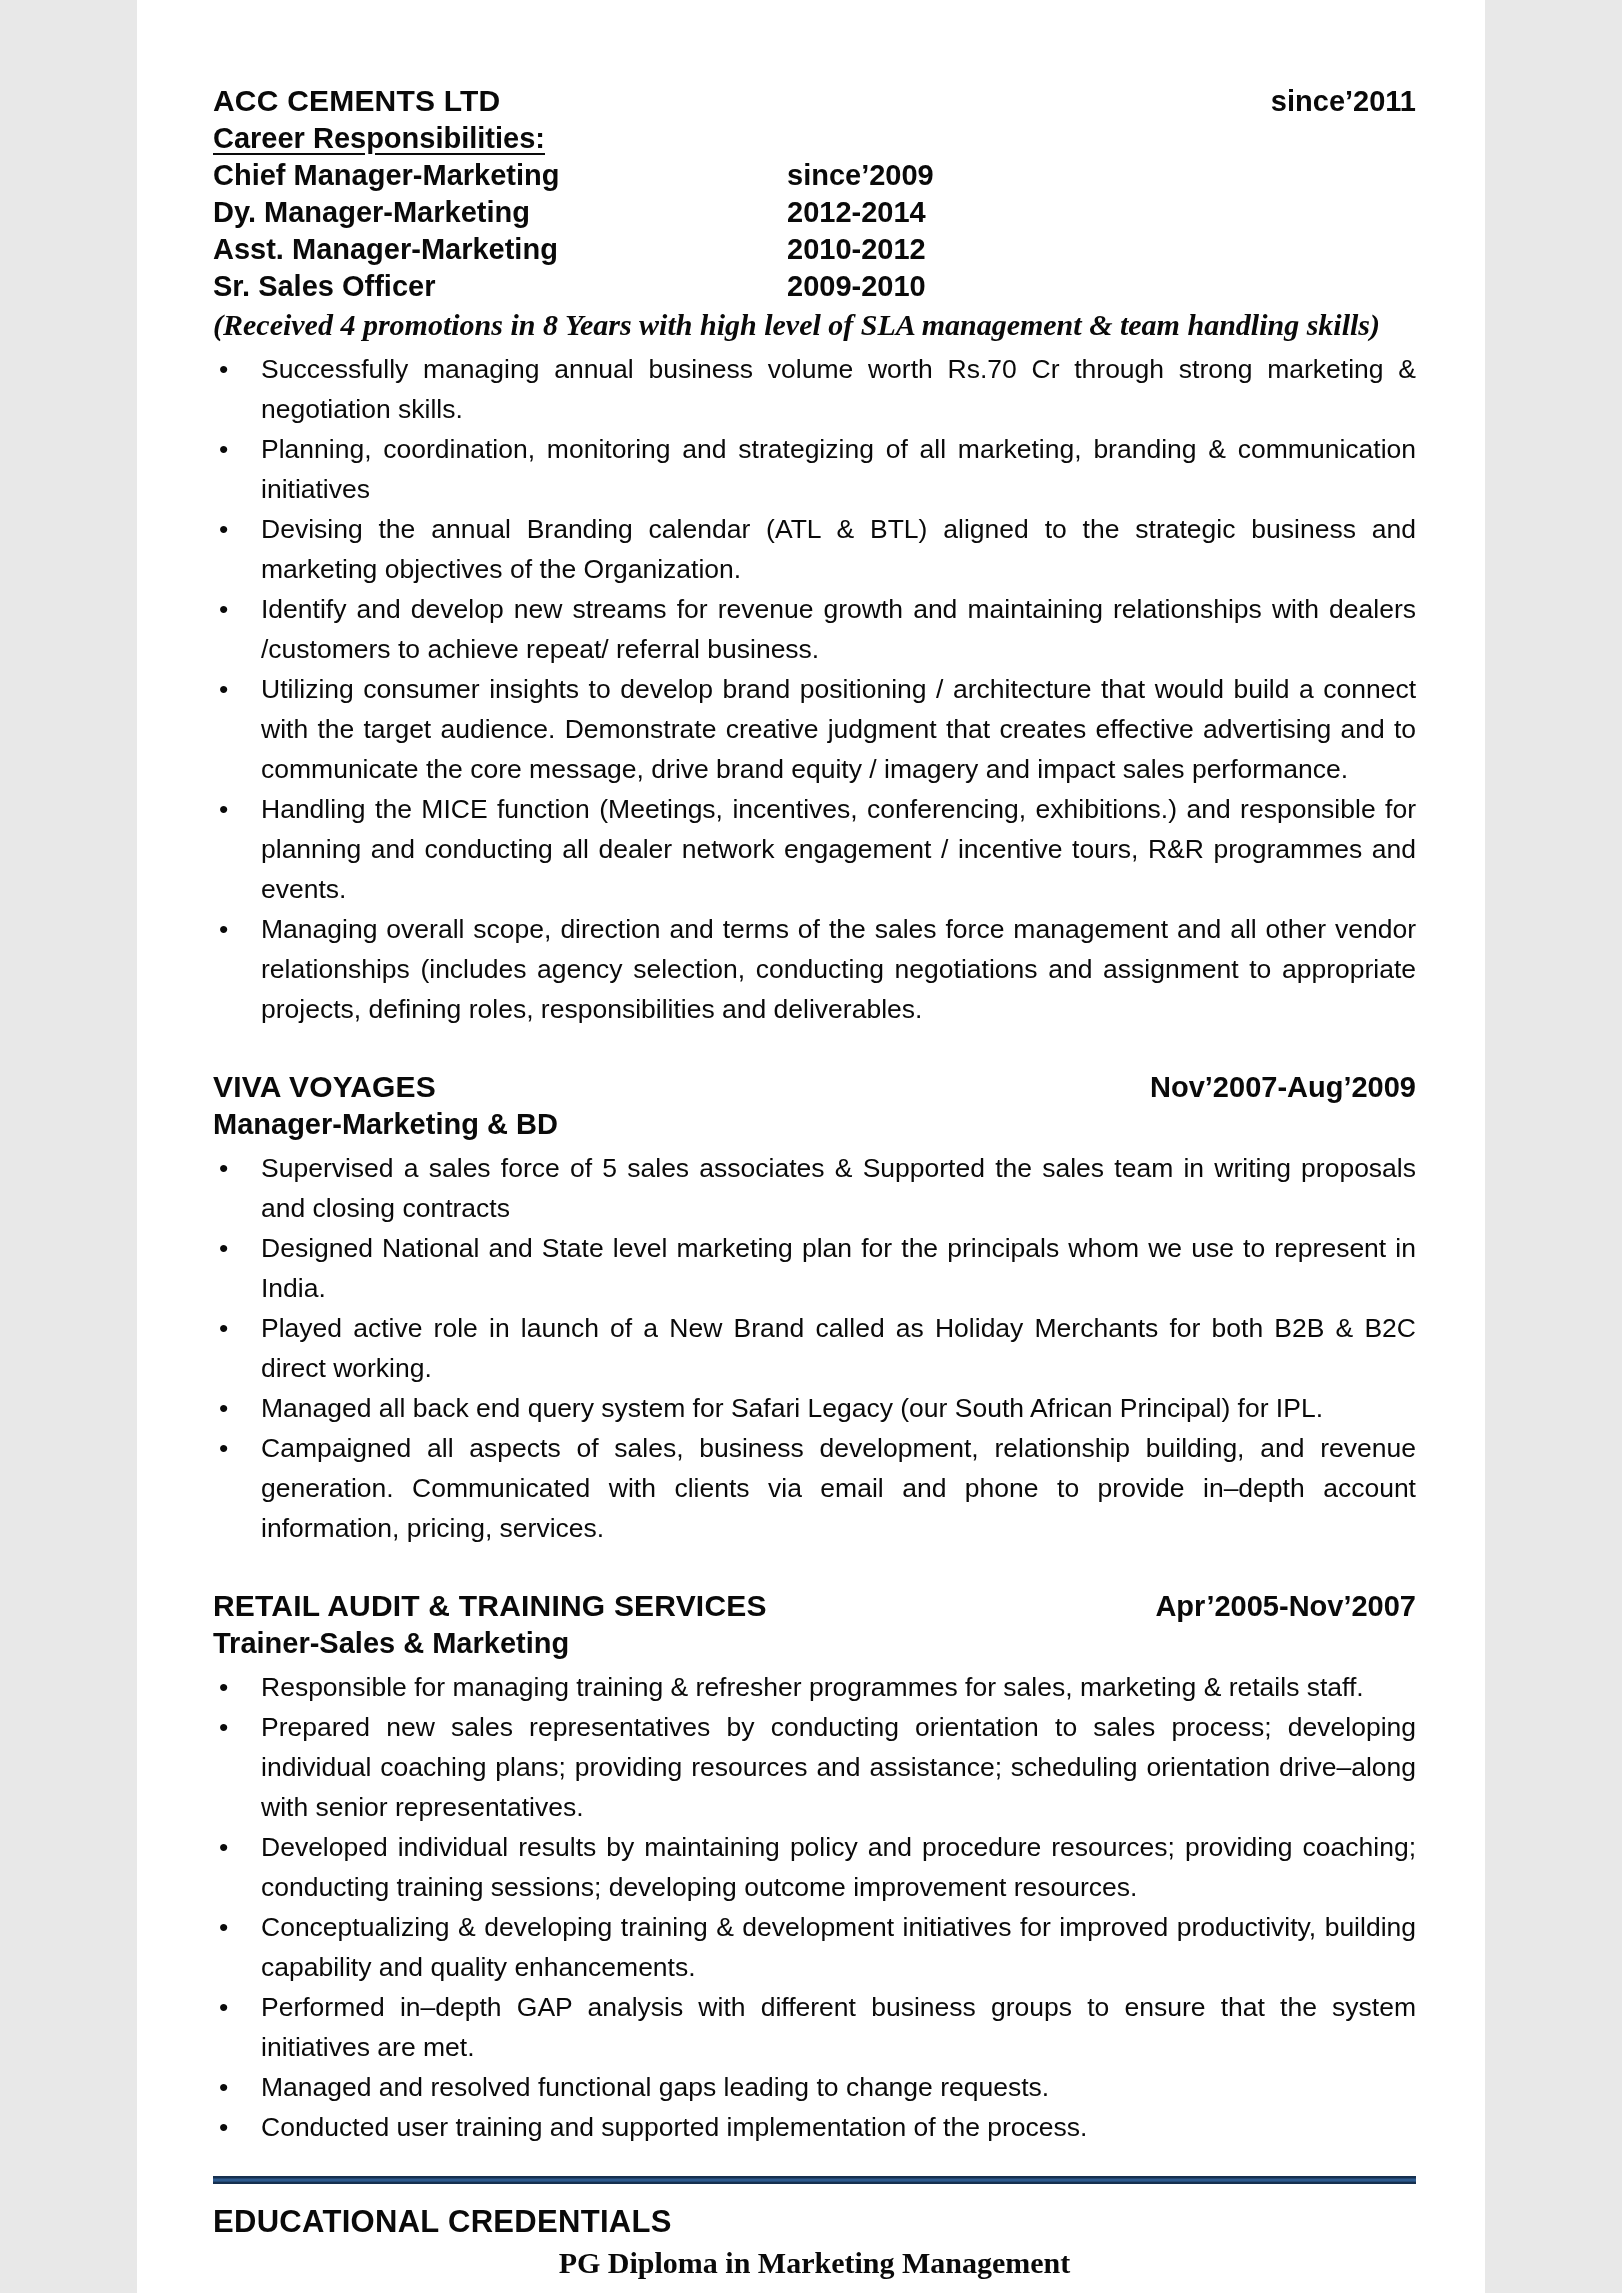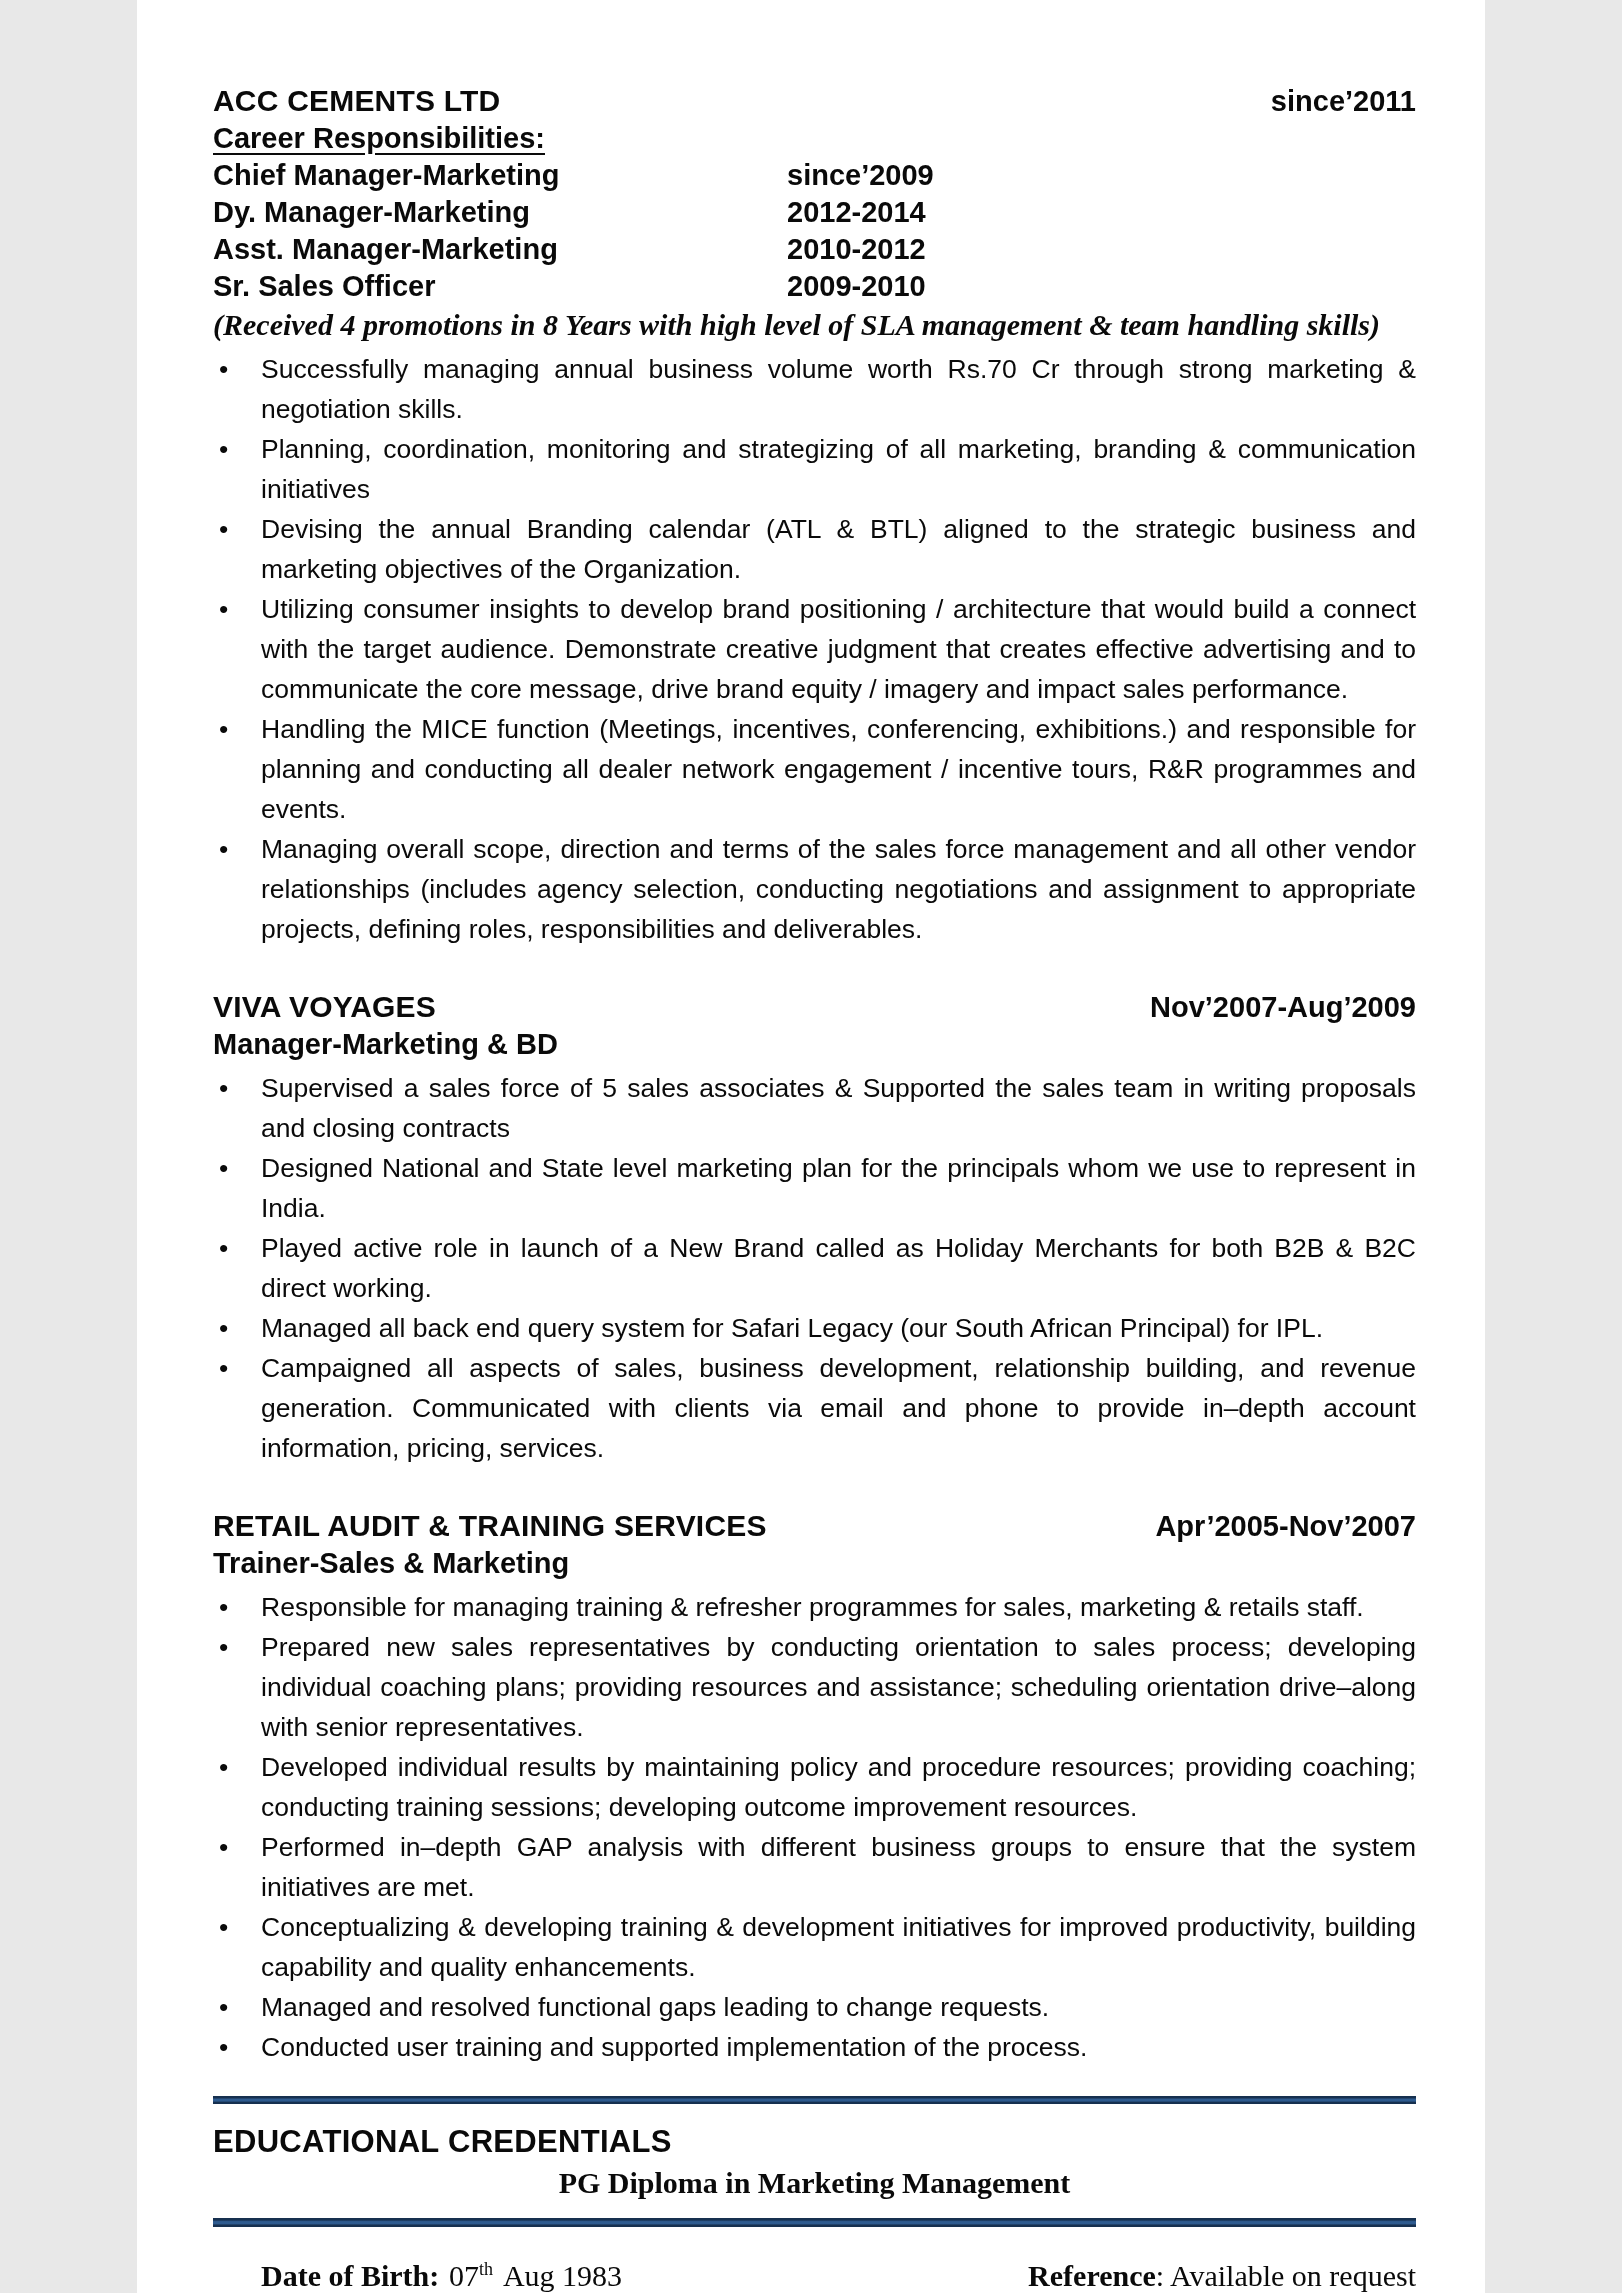--- a/index.html
+++ b/index.html
@@ -99,20 +99,21 @@
         <span class="pos-title">Sr. Sales Officer</span>
         <span class="pos-period">2009-2010</span>
       </div>
 
       <div class="promo-note">(Received 4 promotions in 8 Years with high level of SLA management &amp; team handling skills)</div>
 
       <ul class="bullets">
         <li>Successfully managing annual business volume worth Rs.70 Cr through strong marketing &amp; negotiation skills.</li>
         <li>Planning, coordination, monitoring and strategizing of all marketing, branding &amp; communication initiatives</li>
         <li>Devising the annual Branding calendar (ATL &amp; BTL) aligned to the strategic business and marketing objectives of the Organization.</li>
+        <li>Identify and develop new streams for revenue growth and maintaining relationships with dealers /customers to achieve repeat/ referral business.</li>
         <li>Utilizing consumer insights to develop brand positioning / architecture that would build a connect with the target audience. Demonstrate creative judgment that creates effective advertising and to communicate the core message, drive brand equity / imagery and impact sales performance.</li>
         <li>Handling the MICE function (Meetings, incentives, conferencing, exhibitions.) and responsible for planning and conducting all dealer network engagement / incentive tours, R&amp;R programmes and events.</li>
         <li>Managing overall scope, direction and terms of the sales force management and all other vendor relationships (includes agency selection, conducting negotiations and assignment to appropriate projects, defining roles, responsibilities and deliverables.</li>
       </ul>
     </section>
 
     <section class="section">
       <div class="head-row">
         <span class="company">VIVA VOYAGES</span>
         <span class="tenure">Nov’2007-Aug’2009</span>
@@ -130,22 +131,22 @@
     <section class="section">
       <div class="head-row">
         <span class="company">RETAIL AUDIT &amp; TRAINING SERVICES</span>
         <span class="tenure">Apr’2005-Nov’2007</span>
       </div>
       <div class="role">Trainer-Sales &amp; Marketing</div>
       <ul class="bullets">
         <li>Responsible for managing training &amp; refresher programmes for sales, marketing &amp; retails staff.</li>
         <li>Prepared new sales representatives by conducting orientation to sales process; developing individual coaching plans; providing resources and assistance; scheduling orientation drive–along with senior representatives.</li>
         <li>Developed individual results by maintaining policy and procedure resources; providing coaching; conducting training sessions; developing outcome improvement resources.</li>
+        <li>Conceptualizing &amp; developing training &amp; development initiatives for improved productivity, building capability and quality enhancements.</li>
         <li>Performed in–depth GAP analysis with different business groups to ensure that the system initiatives are met.</li>
-        <li>Conceptualizing &amp; developing training &amp; development initiatives for improved productivity, building capability and quality enhancements.</li>
         <li>Managed and resolved functional gaps leading to change requests.</li>
         <li>Conducted user training and supported implementation of the process.</li>
       </ul>
     </section>
 
     <div class="rule"></div>
     <div class="edu-heading">EDUCATIONAL CREDENTIALS</div>
     <div class="edu-qual">PG Diploma in Marketing Management</div>
     <div class="rule bottom"></div>
 

